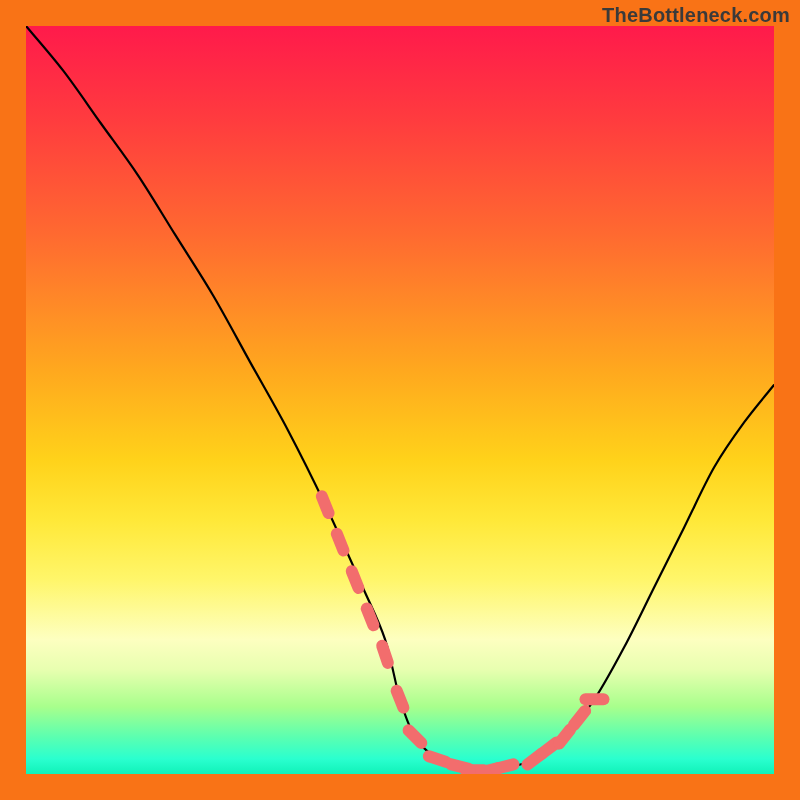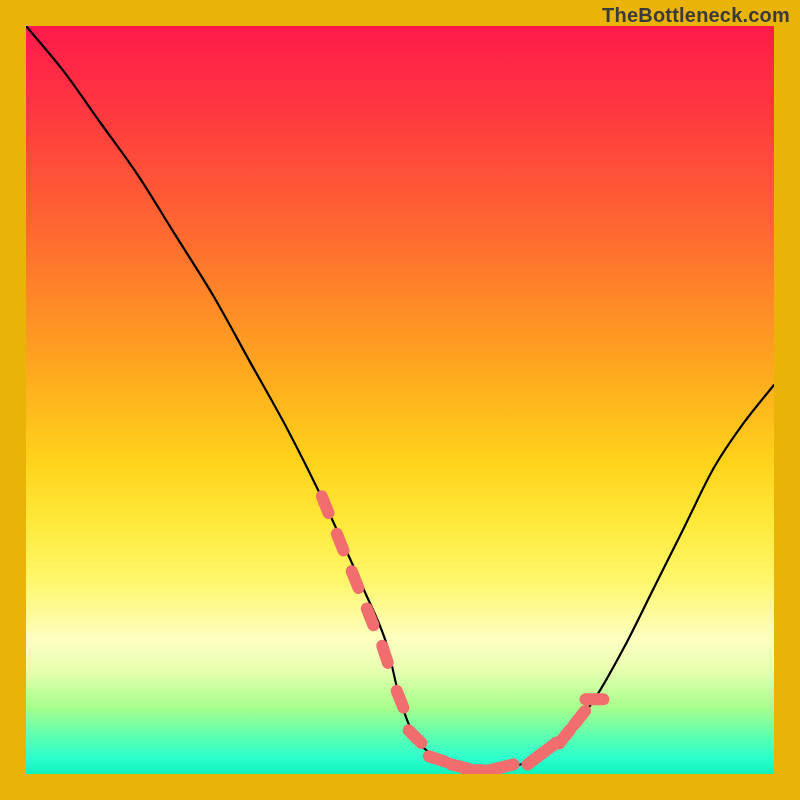--- a/index.html
+++ b/index.html
@@ -8,21 +8,21 @@
     width: 800px;
     height: 800px;
     background: #000;
     overflow: hidden;
     font-family: Arial, Helvetica, sans-serif;
   }
   .frame {
     position: absolute;
     left: 0; top: 0;
     width: 800px; height: 800px;
-    background: #eab308;
+    background: #f97316;
   }
   .plot {
     position: absolute;
     left: 26px;
     top: 26px;
     width: 748px;
     height: 748px;
     background: linear-gradient(to bottom,
       #ff1a4b 0%,
       #ff3a3f 12%,

